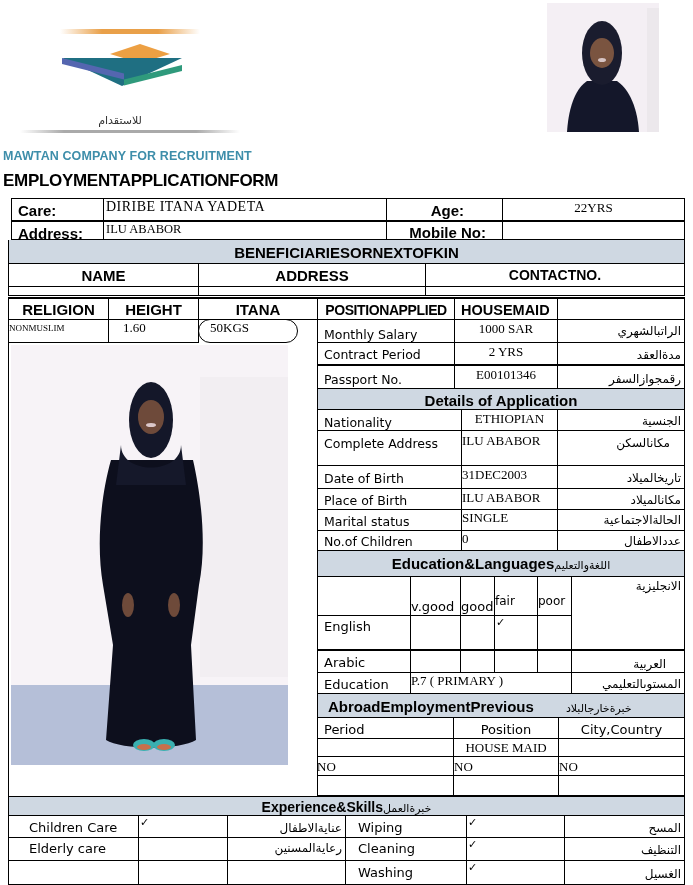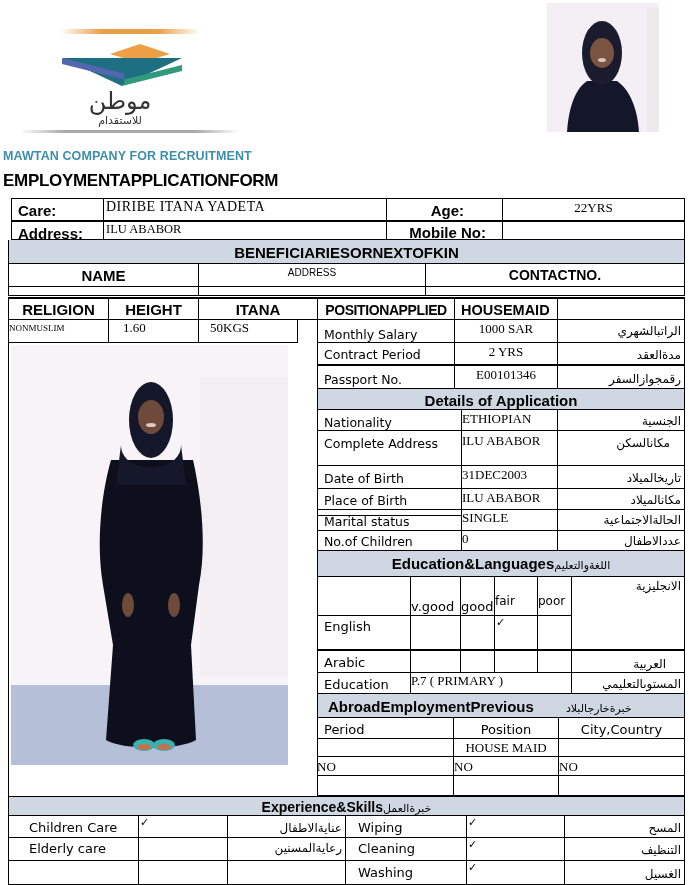--- a/index.html
+++ b/index.html
@@ -47,21 +47,20 @@
 </head>
 <body>
 
 <div class="abs logo-wrap">
   <div class="logo-top-bar"></div>
   <div class="logo-diamond"></div>
   <div class="logo-diamond2"></div>
   <div class="logo-v"></div>
   <div class="logo-v-left"></div>
   <div class="logo-v-right"></div>
-  <div class="logo-ar">موطن</div>
   <div class="logo-ar-sub">للاستقدام</div>
   <div class="logo-bottom-bar"></div>
 </div>
 
 <div class="abs photo-small">
   <svg width="112" height="129" viewBox="0 0 112 129">
     <rect width="112" height="129" fill="#f4eff4"></rect>
     <rect x="100" y="5" width="12" height="124" fill="#ece8ec"></rect>
     <path d="M20 129 C22 100 30 85 40 78 L70 78 C80 85 90 100 92 129 Z" fill="#14172a"></path>
     <ellipse cx="55" cy="50" rx="20" ry="32" fill="#1a1c2e"></ellipse>
@@ -101,21 +100,21 @@
     <span class="serif"></span>
   </div>
 
   <div class="cell hdr" style="left:8px;top:240px;width:677px;height:24px;border-top:none;">
     <span style="position:absolute;left:0;right:0;top:4px;text-align:center;font-weight:bold;font-size:15px;">BENEFICIARIESORNEXTOFKIN</span>
   </div>
   <div class="cell" style="left:8px;top:263px;width:191px;height:24px;">
     <span style="position:absolute;left:0;right:0;top:3px;text-align:center;font-weight:bold;font-size:15px;">NAME</span>
   </div>
   <div class="cell" style="left:198px;top:263px;width:228px;height:24px;">
-    <span style="position:absolute;left:0;right:0;top:3px;text-align:center;font-weight:normal;font-size:10px;">ADDRESS</span>
+    <span style="position:absolute;left:0;right:0;top:3px;text-align:center;font-weight:bold;font-size:15px;">ADDRESS</span>
   </div>
   <div class="cell" style="left:425px;top:263px;width:260px;height:24px;">
     <span style="position:absolute;left:0;right:0;top:3px;text-align:center;font-weight:bold;font-size:14px;">CONTACTNO.</span>
   </div>
   <div class="cell" style="left:8px;top:286px;width:191px;height:10px;"></div>
   <div class="cell" style="left:198px;top:286px;width:228px;height:10px;"></div>
   <div class="cell" style="left:425px;top:286px;width:260px;height:10px;"></div>
 
   <div class="cell" style="left:8px;top:297px;width:101px;height:23px;border-top:2px solid #000;">
     <span style="position:absolute;left:0;right:0;top:2px;text-align:center;font-weight:bold;font-size:15px;">RELIGION</span>
@@ -133,21 +132,21 @@
     <span style="position:absolute;left:6px;top:3px;font-weight:bold;font-size:14.5px;">HOUSEMAID</span>
   </div>
   <div class="cell" style="left:557px;top:297px;width:128px;height:23px;border-top:2px solid #000;"></div>
 
   <div class="cell" style="left:8px;top:319px;width:101px;height:24px;">
     <span class="serif" style="position:absolute;left:0;top:3px;font-size:9px;">NONMUSLIM</span>
   </div>
   <div class="cell" style="left:108px;top:319px;width:91px;height:24px;">
     <span class="serif" style="position:absolute;left:14px;top:0px;">1.60</span>
   </div>
-  <div class="cell" style="left:198px;top:319px;width:100px;height:24px;">
+  <div class="cell" style="left:198px;top:319px;width:100px;height:24px;border-radius:12px;">
     <span class="serif" style="position:absolute;left:11px;top:0px;">50KGS</span>
   </div>
 
   <div class="cell" style="left:317px;top:319px;width:138px;height:24px;">
     <span class="sans" style="position:absolute;left:6px;top:7px;">Monthly Salary</span>
   </div>
   <div class="cell" style="left:454px;top:319px;width:104px;height:24px;">
     <span class="serif" style="position:absolute;left:0;right:0;top:1px;text-align:center;">1000 SAR</span>
   </div>
   <div class="cell" style="left:557px;top:319px;width:128px;height:24px;">
@@ -176,21 +175,21 @@
 
   <div class="cell hdr" style="left:317px;top:388px;width:368px;height:22px;">
     <span style="position:absolute;left:0;right:0;top:3px;text-align:center;font-weight:bold;font-size:15px;">Details of Application</span>
   </div>
 
   <div>
     <div class="cell" style="left:317px;top:409px;width:145px;height:22px;">
       <span class="sans" style="position:absolute;left:6px;top:5px;">Nationality</span>
       </div>
     <div class="cell" style="left:461px;top:409px;width:97px;height:22px;">
-      <span class="serif" style="position:absolute;left:0;right:0;top:1px;text-align:left;">ETHIOPIAN</span>
+      <span class="serif" style="position:absolute;left:0;right:0;top:1px;text-align:center;">ETHIOPIAN</span>
       </div>
     <div class="cell" style="left:557px;top:409px;width:128px;height:22px;">
       <span class="ar" style="position:absolute;right:3px;top:4px;">الجنسية</span>
       </div>
   </div>
 
   <div>
     <div class="cell" style="left:317px;top:430px;width:145px;height:36px;">
       <span class="sans" style="position:absolute;left:6px;top:5px;">Complete Address</span>
       </div>
@@ -208,21 +207,21 @@
       </div>
     <div class="cell" style="left:461px;top:465px;width:97px;height:24px;">
       <span class="serif" style="position:absolute;left:0;top:1px;">31DEC2003</span>
       </div>
     <div class="cell" style="left:557px;top:465px;width:128px;height:24px;">
       <span class="ar" style="position:absolute;right:3px;top:5px;">تاريخالميلاد</span>
       </div>
   </div>
 
   <div>
-    <div class="cell" style="left:317px;top:488px;width:145px;height:28px;">
+    <div class="cell" style="left:317px;top:488px;width:145px;height:22px;">
       <span class="sans" style="position:absolute;left:6px;top:4px;">Place of Birth</span>
       </div>
     <div class="cell" style="left:461px;top:488px;width:97px;height:22px;">
       <span class="serif" style="position:absolute;left:0;top:1px;">ILU ABABOR</span>
       </div>
     <div class="cell" style="left:557px;top:488px;width:128px;height:22px;">
       <span class="ar" style="position:absolute;right:3px;top:4px;">مكانالميلاد</span>
       </div>
   </div>
 

